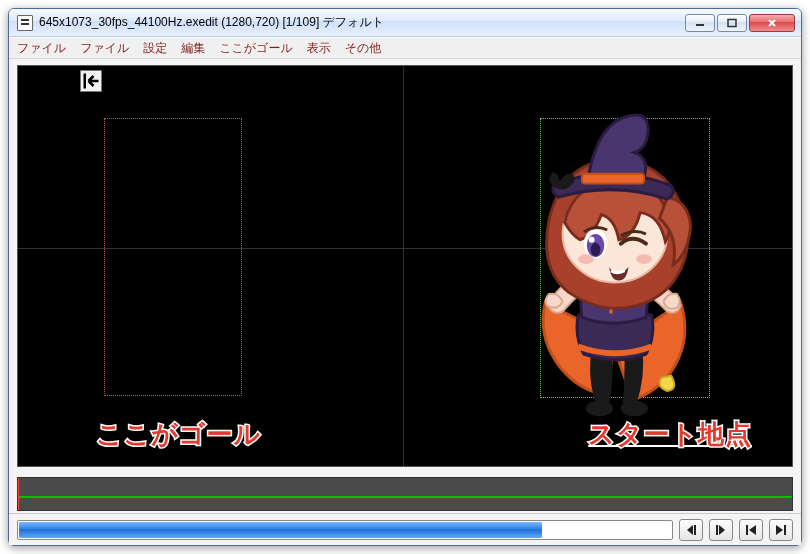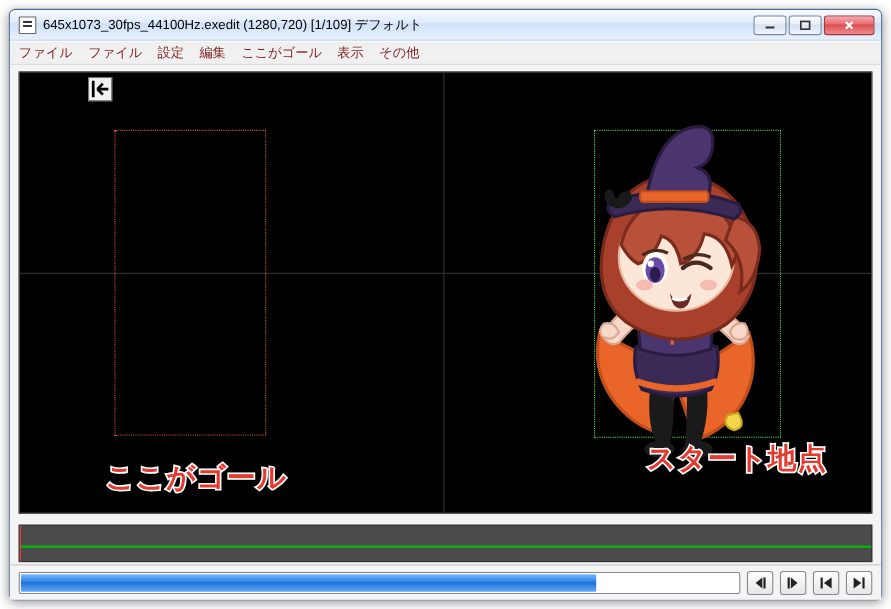--- a/index.html
+++ b/index.html
@@ -133,21 +133,21 @@
     font-weight: 900;
     font-size: 26px;
     color: #e23a2e;
     -webkit-text-stroke: 3px #fff;
     paint-order: stroke fill;
     letter-spacing: 1px;
     white-space: nowrap;
     margin-top: 32px;
   }
   .label-goal { left: 78px; bottom: 14px; }
-  .label-start { right: 40px; bottom: 32px; }
+  .label-start { right: 40px; bottom: 14px; text-decoration: underline; }
   
   .chibi {
     position: absolute;
     left: 478px; top: 38px;
     width: 234px; height: 320px;
   }
   .chibi svg { width: 100%; height: 100%; }
   .track-area {
     height: 40px;
     background: #f4f4f4;

